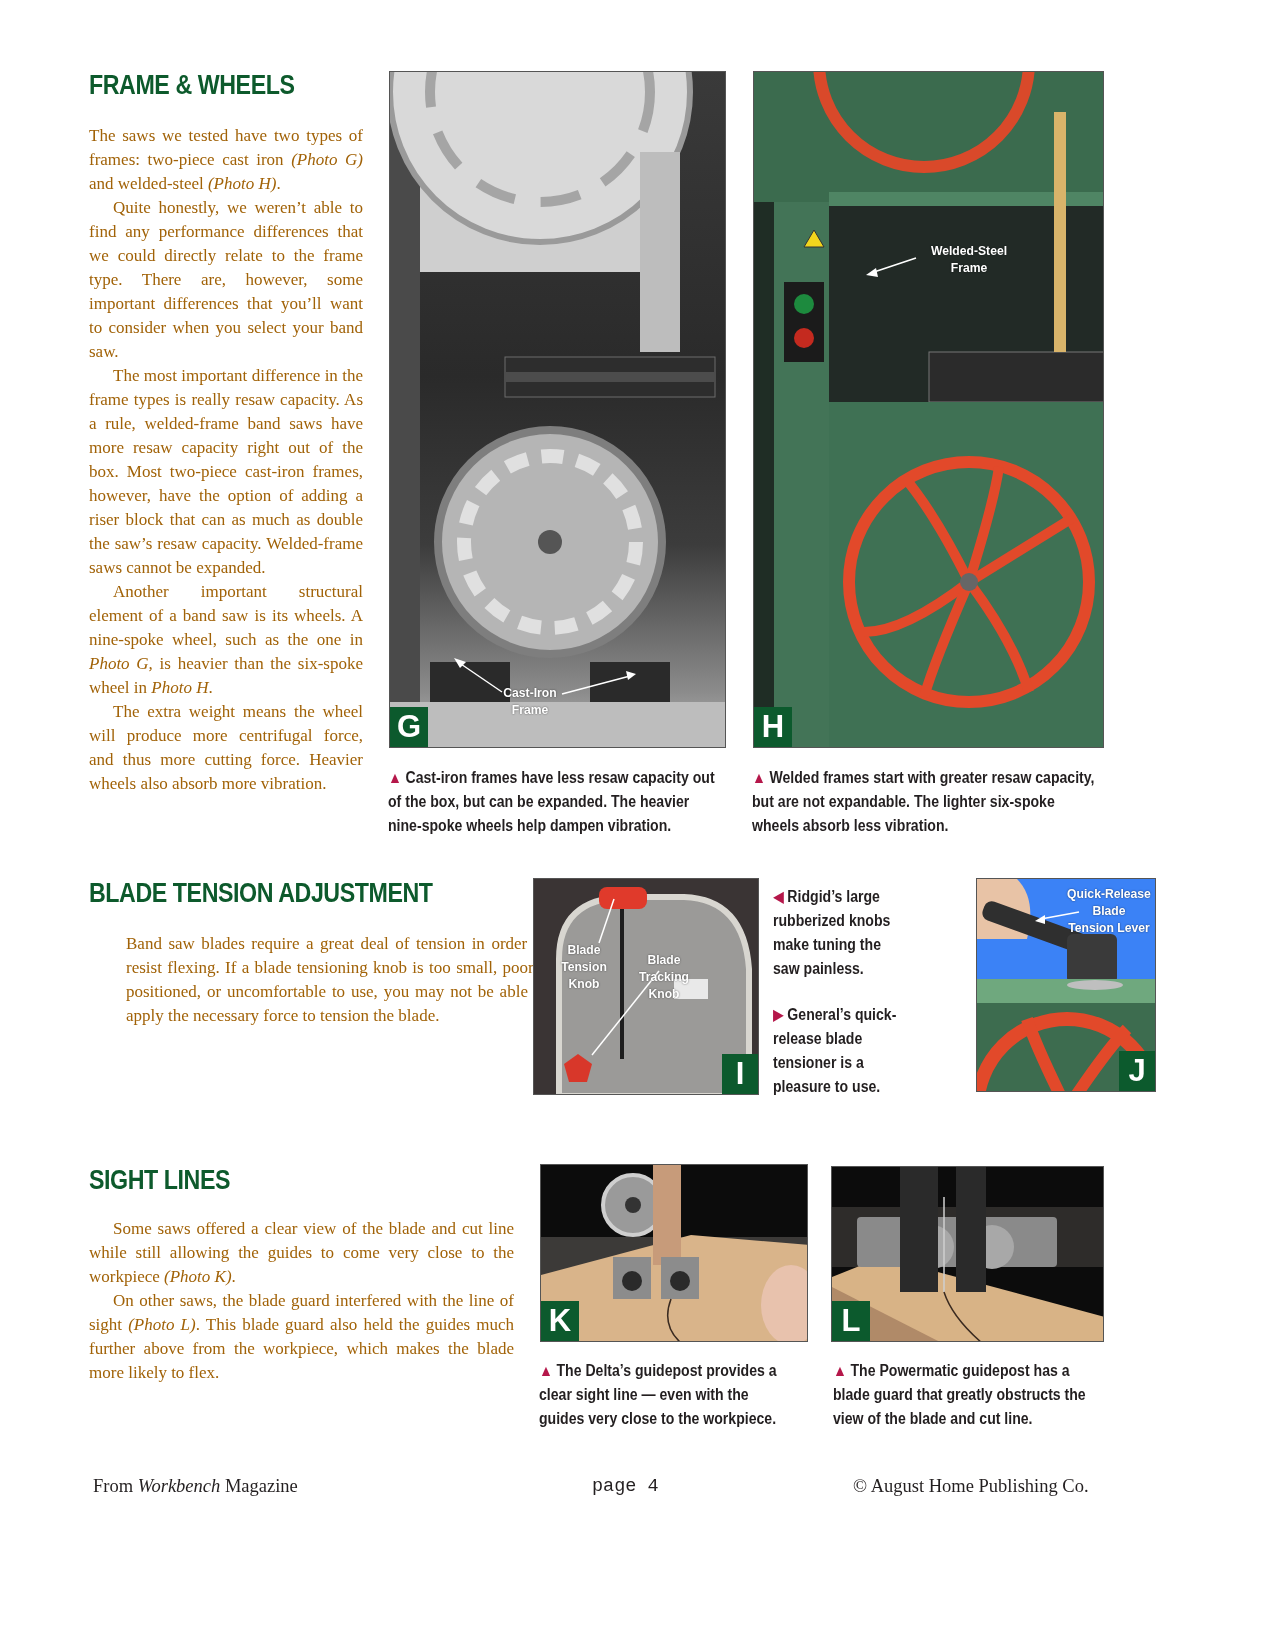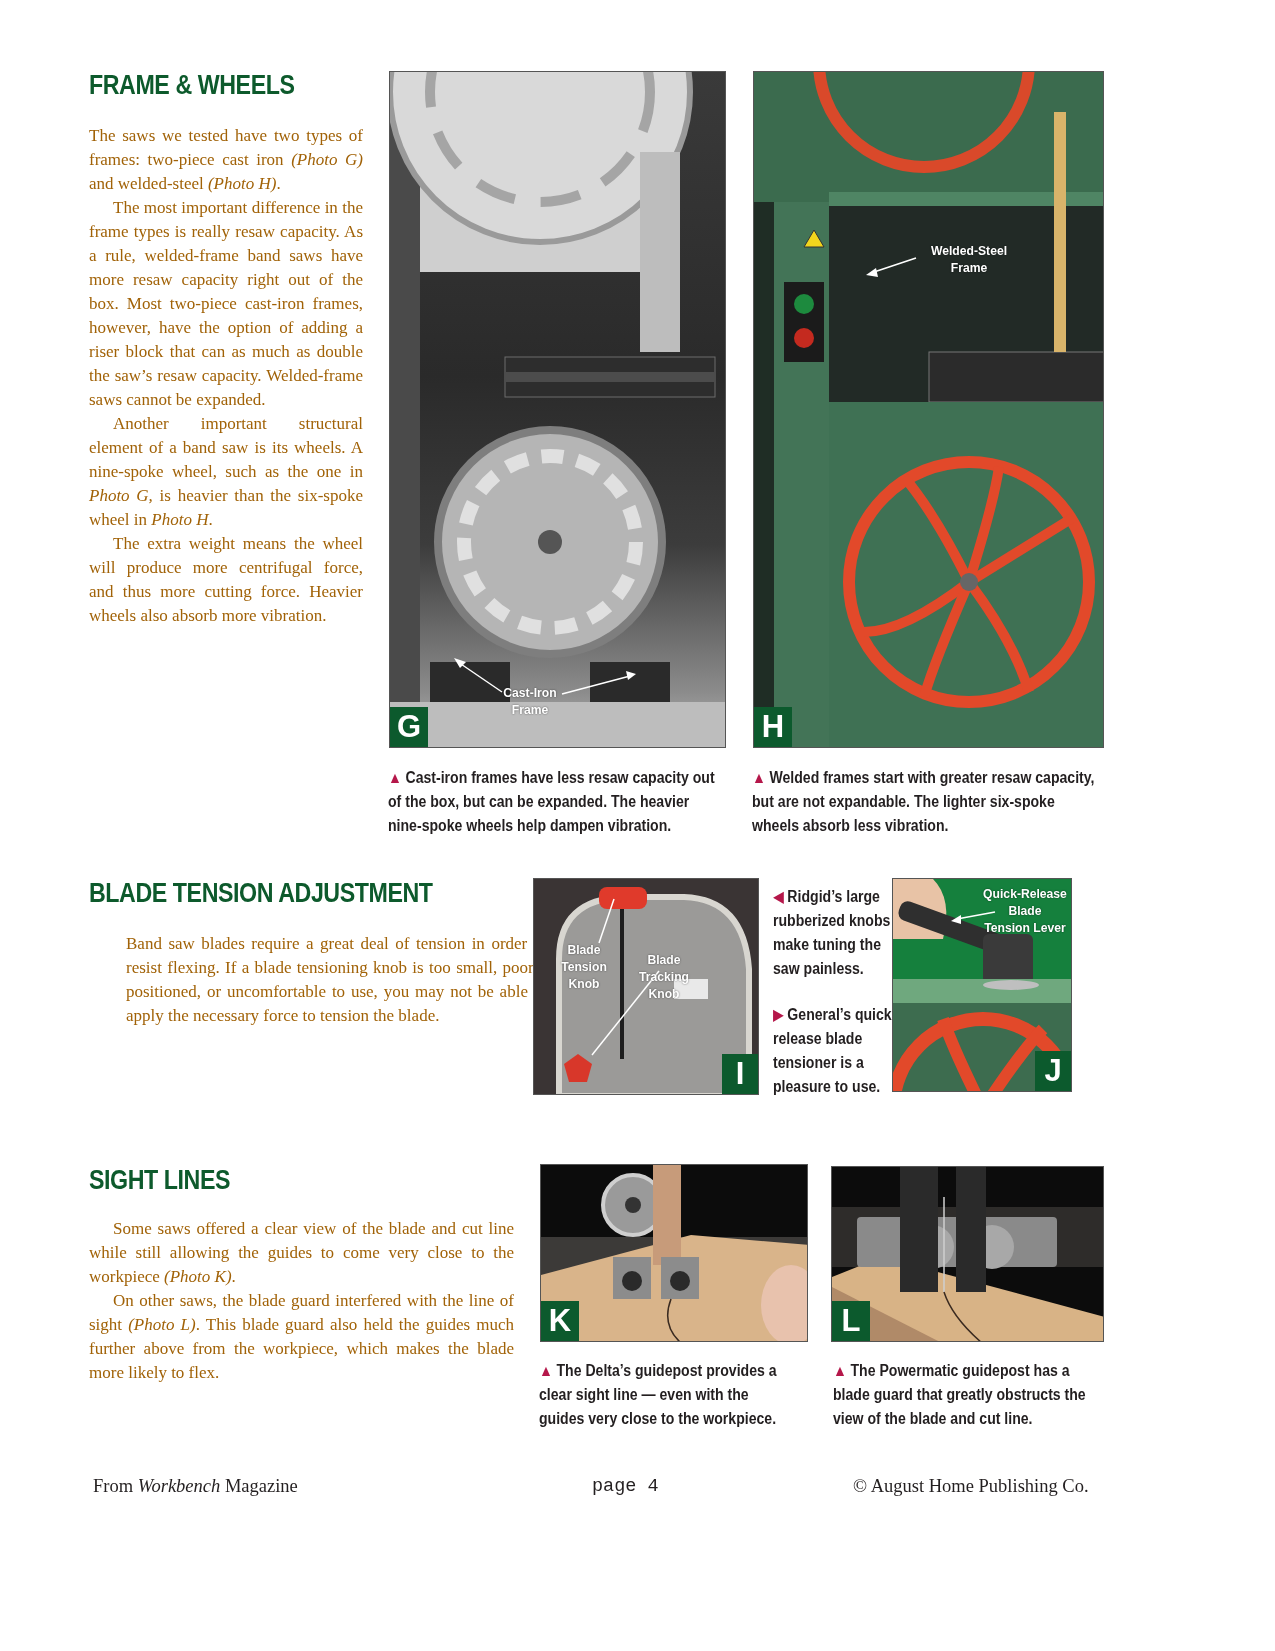--- a/index.html
+++ b/index.html
@@ -80,20 +80,21 @@
 </style>
 </head>
 <body>
 
 <h2 class="section-title" style="left:89px; top:70px; color:#0d5a2c;">FRAME &amp; WHEELS</h2>
 
 <div class="body-text" style="left:89px; top:124px; width:274px;">
   <p class="first">
     <span>The saws we tested have two types of frames: two-piece cast iron </span><em>(Photo G)</em><span> and welded-steel </span><em>(Photo H)</em><span>.</span>
   </p>
+  <p>Quite honestly, we weren’t able to find any performance differences that we could directly relate to the frame type. There are, however, some important differences that you’ll want to consider when you select your band saw.</p>
   <p>The most important difference in the frame types is really resaw capacity. As a rule, welded-frame band saws have more resaw capacity right out of the box. Most two-piece cast-iron frames, however, have the option of adding a riser block that can as much as double the saw’s resaw capacity. Welded-frame saws cannot be expanded.</p>
   <p>
     <span>Another important structural element of a band saw is its wheels. A nine-spoke wheel, such as the one in </span><em>Photo G,</em><span> is heavier than the six-spoke wheel in </span><em>Photo H</em><span>.</span>
   </p>
   <p>The extra weight means the wheel will produce more centrifugal force, and thus more cutting force. Heavier wheels also absorb more vibration.</p>
 </div>
 
 <div class="photo" style="left:389px; top:71px; width:337px; height:677px; background:linear-gradient(180deg,#3a3a3a 0%,#2a2a2a 45%,#3c3c3c 70%,#8c8c8c 92%,#b8b8b8 100%);">
   <svg width="337" height="677" viewBox="0 0 337 677" style="position:absolute;left:0;top:0;">
     <rect x="0" y="0" width="30" height="677" fill="#4a4a4a"></rect>
@@ -193,21 +194,21 @@
   <div class="photo-letter right" style="background:#0c5a2d; width:36px;">I</div>
 </div>
 
 <div class="caption" style="left:773px; top:885px; width:150px;">
   <span class="tri" style="color:#b5174a;">◀</span><span>Ridgid’s large rubberized knobs make tuning the saw painless.</span>
 </div>
 <div class="caption" style="left:773px; top:1003px; width:150px;">
   <span class="tri" style="color:#b5174a;">▶</span><span>General’s quick-release blade tensioner is a pleasure to use.</span>
 </div>
 
-<div class="photo" style="left:892px; top:878px; width:180px; height:214px; background:#15803d;">
+<div class="photo" style="left:976px; top:878px; width:180px; height:214px; background:#3b82f6;">
   <svg width="180" height="214" viewBox="0 0 180 214" style="position:absolute;left:0;top:0;">
     <path d="M0 0 h40 q20 20 10 60 h-50 z" fill="#e8c3a6"></path>
     <rect x="10" y="20" width="120" height="20" rx="8" transform="rotate(20 10 20)" fill="#2f2f2f"></rect>
     <rect x="90" y="55" width="50" height="50" rx="6" fill="#3a3a3a"></rect>
     <rect x="0" y="100" width="180" height="24" fill="#6fa87e"></rect>
     <rect x="0" y="124" width="180" height="90" fill="#3d6c4f"></rect>
     <circle cx="90" cy="230" r="90" fill="none" stroke="#e2492a" stroke-width="14"></circle>
     <path d="M90 230 Q 60 170 50 140" stroke="#e2492a" stroke-width="12" fill="none"></path>
     <path d="M90 230 Q 130 170 150 150" stroke="#e2492a" stroke-width="12" fill="none"></path>
     <ellipse cx="118" cy="106" rx="28" ry="5" fill="#bfbfbf"></ellipse>

